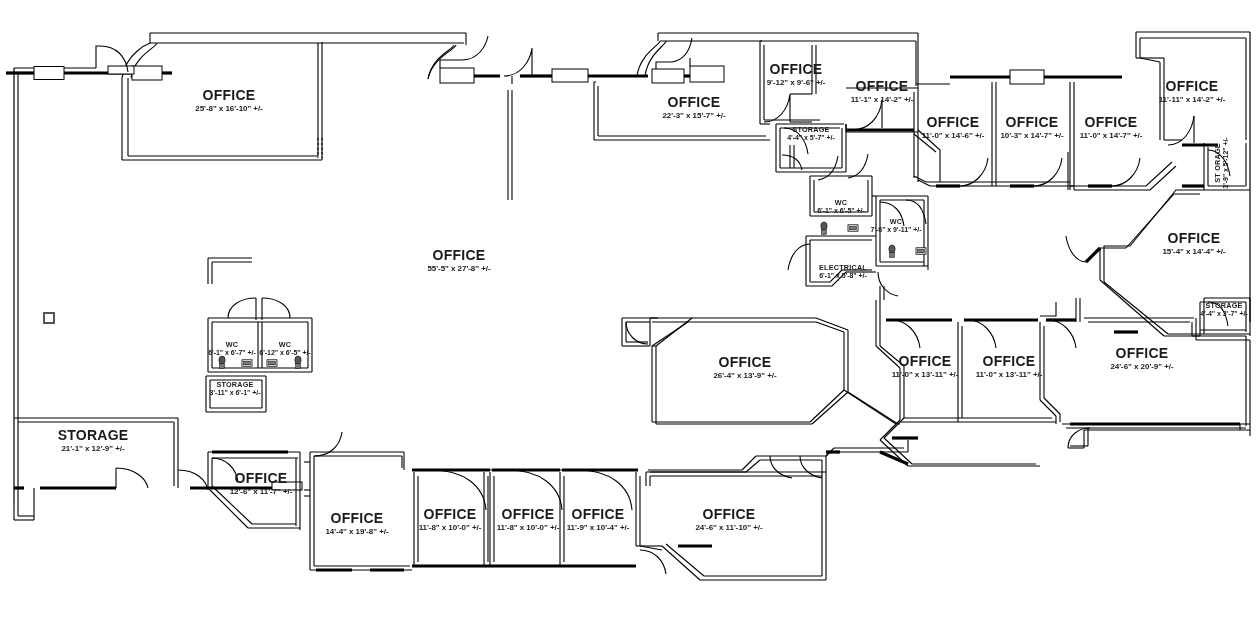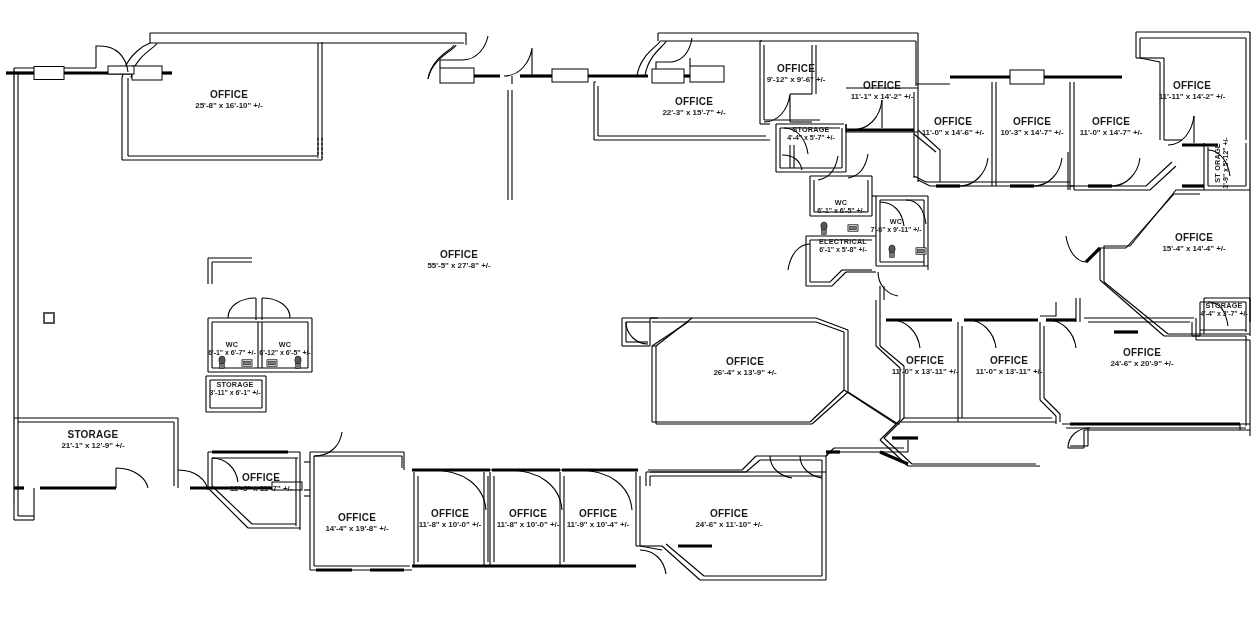--- a/index.html
+++ b/index.html
@@ -25,21 +25,21 @@
     position: absolute;
     text-align: center;
     color: #1a1a1a;
     line-height: 1.18;
     white-space: nowrap;
     pointer-events: none;
     transform: translate(-50%, -50%);
   }
   .room-label .rm-name {
     display: block;
-    font-size: 10px;
+    font-size: 14px;
     font-weight: bold;
     letter-spacing: 0.25px;
   }
   .room-label .rm-dim {
     display: block;
     font-size: 8px;
     font-weight: bold;
     letter-spacing: -0.05px;
   }
   .room-label.vertical {
@@ -594,21 +594,21 @@
     <span class="rm-dim">4'-4" x 3'-7" +/-</span>
   </div>
   <div class="room-label sm" style="left:841px; top:207px;">
     <span class="rm-name">WC</span>
     <span class="rm-dim">6'-1" x 6'-5" +/-</span>
   </div>
   <div class="room-label sm" style="left:896px; top:226px;">
     <span class="rm-name">WC</span>
     <span class="rm-dim">7'-6" x 9'-11" +/-</span>
   </div>
-  <div class="room-label sm" style="left:843px; top:246px;">
+  <div class="room-label sm" style="left:843px; top:272px;">
     <span class="rm-name">ELECTRICAL</span>
     <span class="rm-dim">6'-1" x 5'-8" +/-</span>
   </div>
   <div class="room-label" style="left:745px; top:367px;">
     <span class="rm-name">OFFICE</span>
     <span class="rm-dim">26'-4" x 13'-9" +/-</span>
   </div>
   <div class="room-label" style="left:925px; top:366px;">
     <span class="rm-name">OFFICE</span>
     <span class="rm-dim">11'-0" x 13'-11" +/-</span>

